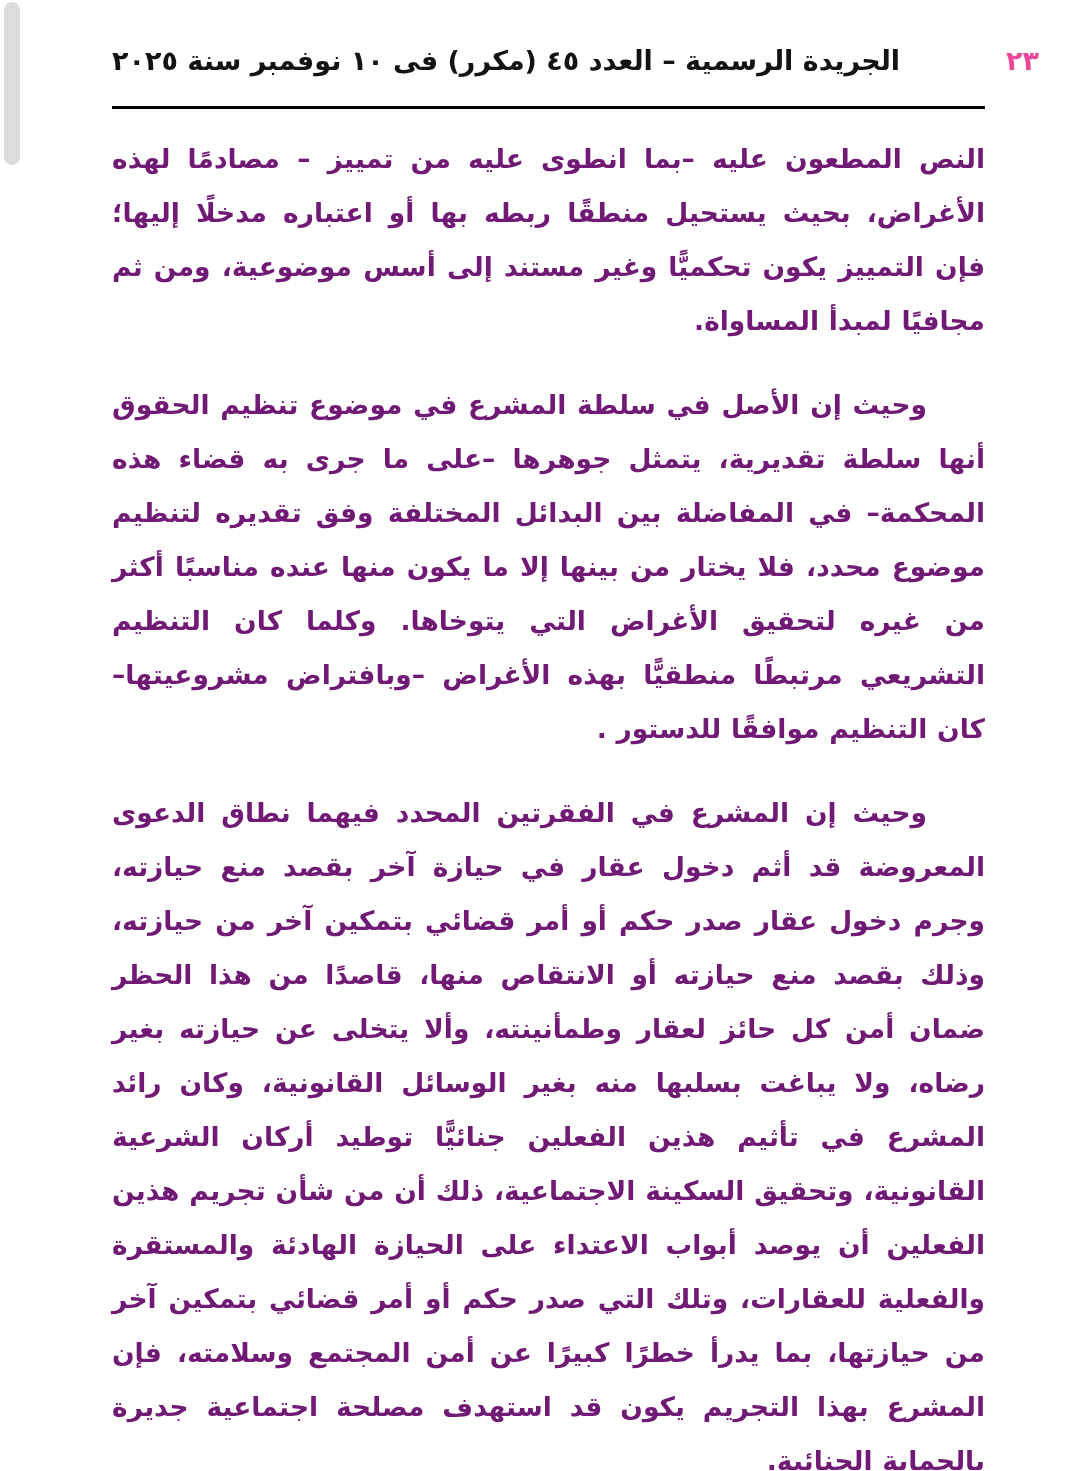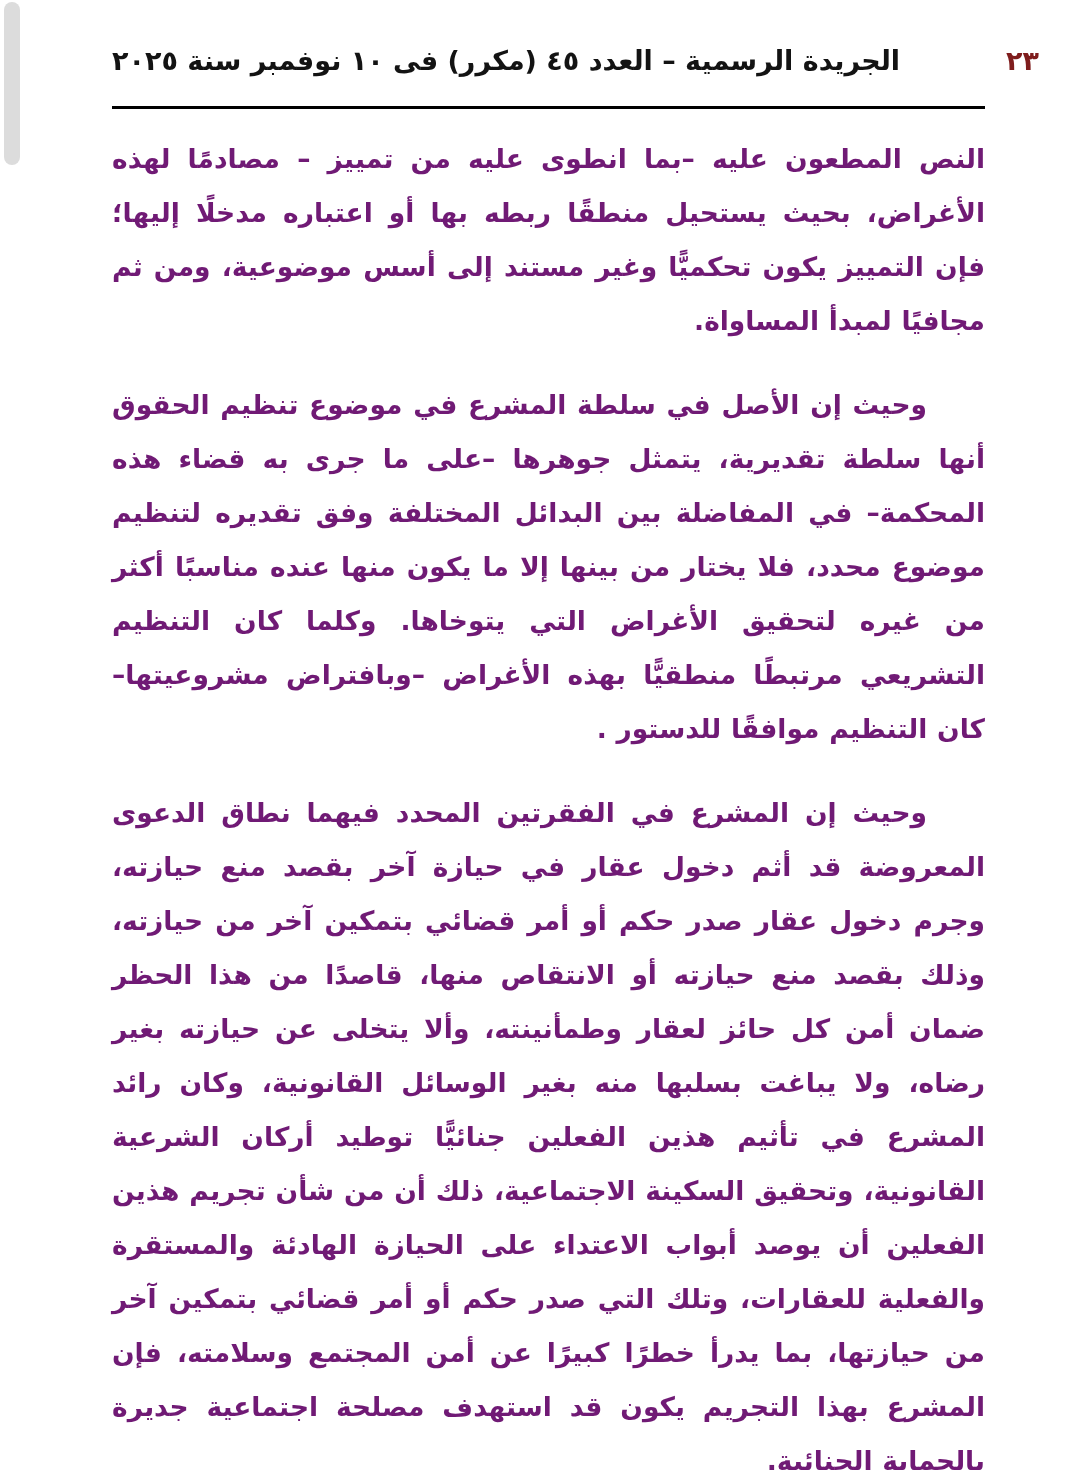--- a/index.html
+++ b/index.html
@@ -59,21 +59,21 @@
     line-height: 1.25;
     white-space: nowrap;
     direction: rtl;
     letter-spacing: 0px;
     padding-right: 100px;
   }
   .header-pagenum {
     font-family: "DejaVu Sans", "Liberation Sans", sans-serif;
     font-size: 27px;
     font-weight: 700;
-    color: #7f1d1d;
+    color: #ec4899;
     line-height: 1.25;
     direction: rtl;
     padding-left: 6px;
   }
   .header-rule {
     position: absolute;
     top: 106px;
     left: 112px;
     width: 873px;
     height: 3px;

